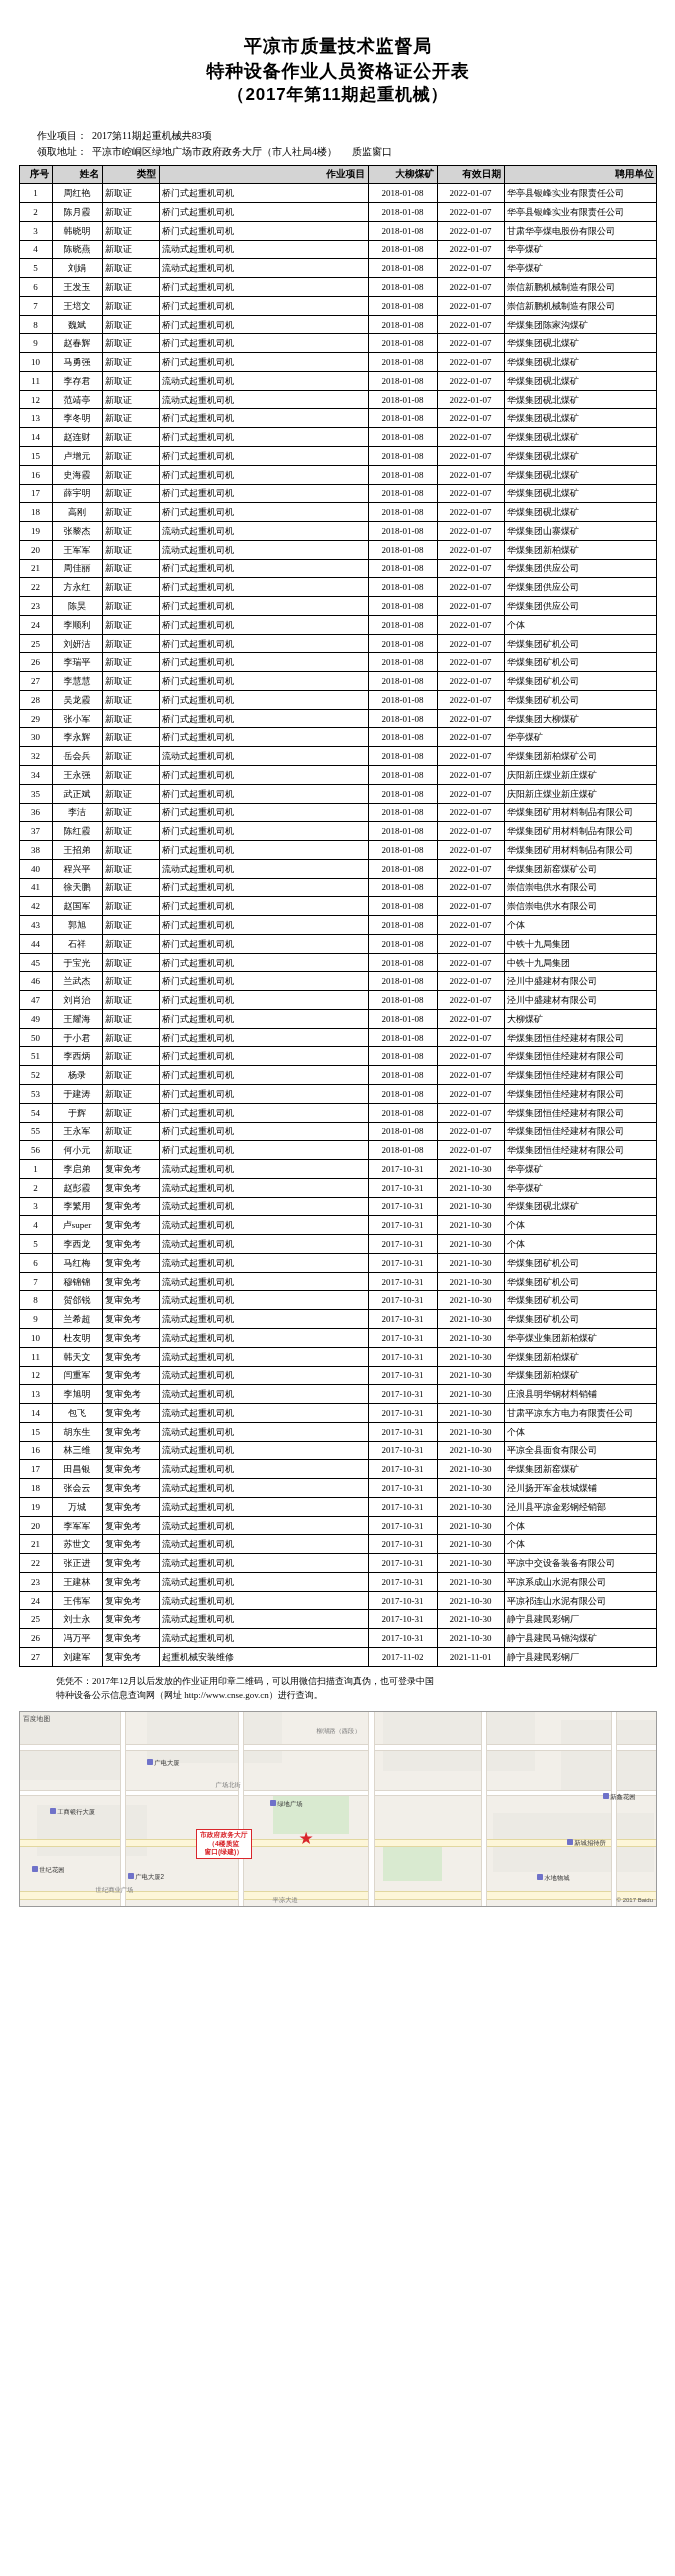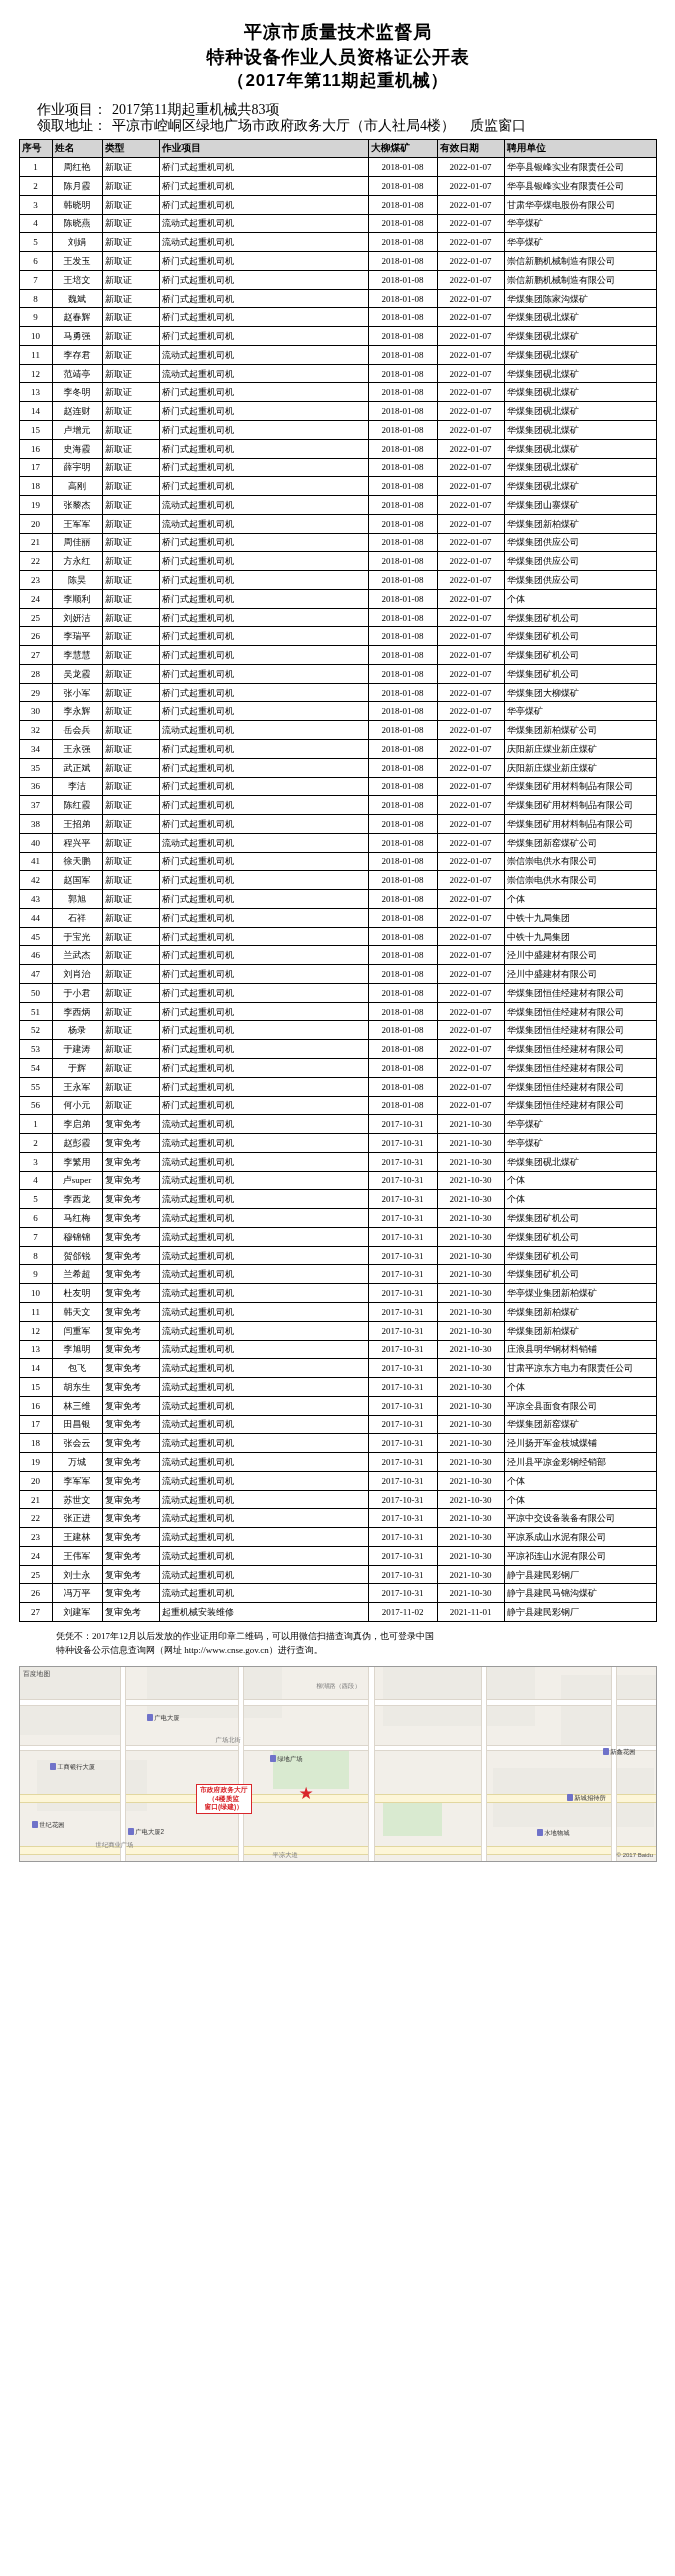--- a/index.html
+++ b/index.html
@@ -7,35 +7,35 @@
   body{
     width:676px;
     background:#ffffff;
     font-family:"Liberation Serif","DejaVu Serif",serif;
     color:#000;
     -webkit-font-smoothing:antialiased;
   }
   .page{width:676px;box-sizing:border-box;padding:0;position:relative;}
 
   
-  .title-block{padding-top:20px;text-align:center;}
+  .title-block{padding-top:34px;text-align:center;}
   .title-line{
     font-family:"Liberation Sans","DejaVu Sans",sans-serif;
     font-weight:bold;
     font-size:18px;
     line-height:24.5px;
     letter-spacing:0.8px;
   }
   .title-line.t3{font-size:17px;}
 
   
   .meta{
-    margin-top:8px;
+    margin-top:20px;
     padding-left:37px;
-    font-size:14px;
+    font-size:10px;
     line-height:16px;
     font-family:"Liberation Serif","DejaVu Serif",serif;
   }
   .meta-row{white-space:nowrap;}
   .meta-label{display:inline-block;}
   .meta-value{display:inline-block;padding-left:5px;}
   .meta-extra{display:inline-block;padding-left:15px;}
 
   
   .table-wrap{padding:5px 18.6px 0 18.6px;}
@@ -48,21 +48,21 @@
   table.reg th,table.reg td{
     border:0.8px solid #000;
     font-size:9px;
     line-height:10px;
     padding:1.7px 2.5px;
     vertical-align:middle;
     overflow:hidden;
   }
   table.reg thead th{
     background:#d4d4d4;
-    text-align:left;
+    text-align:right;
     font-weight:bold;
     font-size:9.7px;
     height:14.4px;
     border:0.8px solid #000;
     font-family:"Liberation Sans","DejaVu Sans",sans-serif;
   }
   table.reg tbody td{height:14.4px;}
   .c-idx{width:27px;text-align:center;}
   .c-name{width:44px;text-align:center;}
   .c-type{width:51px;text-align:left;padding-left:3.4px;}
@@ -543,20 +543,29 @@
           <tr>
             <td class="c-idx">47</td>
             <td class="c-name">刘肖治</td>
             <td class="c-type">新取证</td>
             <td class="c-proj">桥门式起重机司机</td>
             <td class="c-appr">2018-01-08</td>
             <td class="c-exp">2022-01-07</td>
             <td class="c-emp">泾川中盛建材有限公司</td>
           </tr>
           <tr>
+            <td class="c-idx">49</td>
+            <td class="c-name">王耀海</td>
+            <td class="c-type">新取证</td>
+            <td class="c-proj">桥门式起重机司机</td>
+            <td class="c-appr">2018-01-08</td>
+            <td class="c-exp">2022-01-07</td>
+            <td class="c-emp">大柳煤矿</td>
+          </tr>
+          <tr>
             <td class="c-idx">50</td>
             <td class="c-name">于小君</td>
             <td class="c-type">新取证</td>
             <td class="c-proj">桥门式起重机司机</td>
             <td class="c-appr">2018-01-08</td>
             <td class="c-exp">2022-01-07</td>
             <td class="c-emp">华煤集团恒佳经建材有限公司</td>
           </tr>
           <tr>
             <td class="c-idx">51</td>

